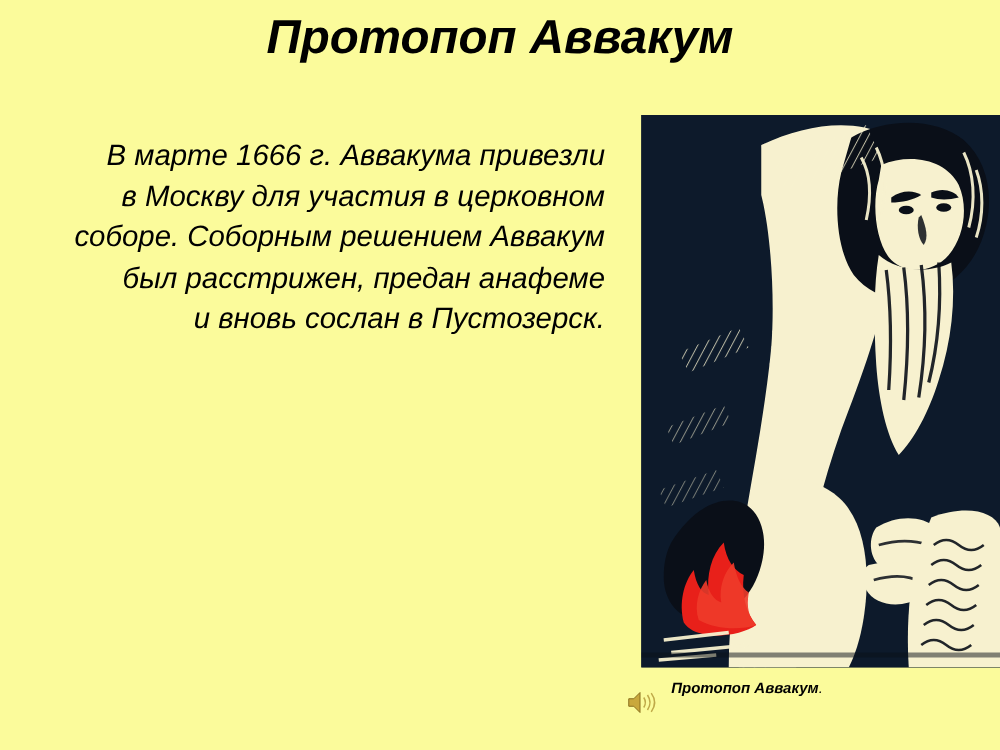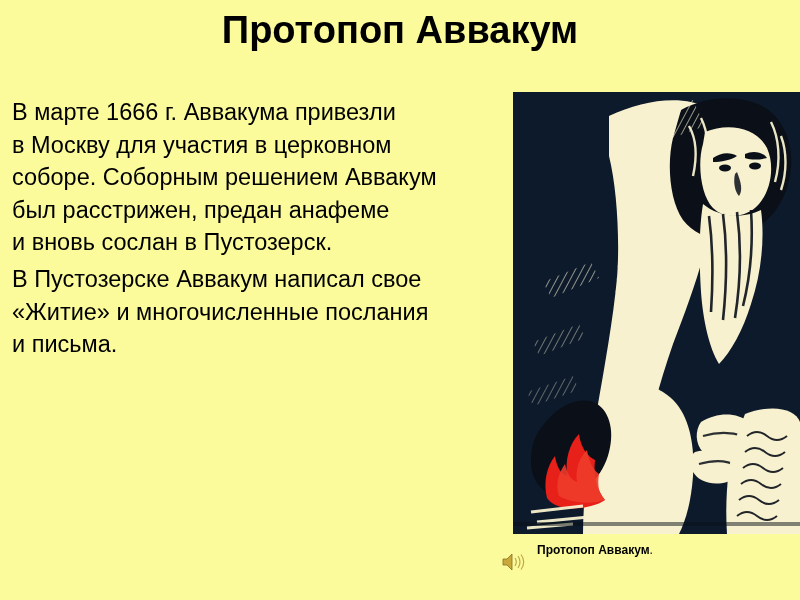--- a/index.html
+++ b/index.html
@@ -16,20 +16,21 @@
     color: #000000;
     position: relative;
   }
 
   .slide {
     position: absolute;
     inset: 0;
     width: 800px;
     height: 532px;
     background: #fbfb9b;
+    font-style: italic;
   }
 
   
   .slide-title {
     position: absolute;
     left: 0;
     top: 8px;
     width: 800px;
     text-align: center;
     font-size: 38px;
@@ -45,22 +46,22 @@
     position: absolute;
     left: 8px;
     top: 92px;
     width: 492px;
   }
   .para {
     font-size: 23.5px;
     line-height: 32.6px;
     font-weight: normal;
     color: #000000;
-    margin: 4px;
-    text-align: left;
+    margin: 16px;
+    text-align: right;
     white-space: pre-line;
   }
 
   
   .picture-frame {
     position: absolute;
     left: 513px;
     top: 92px;
     width: 287px;
     height: 442px;
@@ -105,23 +106,20 @@
 <div class="slide">
 
   <div class="slide-title">Протопоп Аввакум</div>
 
   <div class="body-column">
     <p class="para">В марте 1666 г. Аввакума привезли
 в Москву для участия в церковном
 соборе. Соборным решением Аввакум
 был расстрижен, предан анафеме
 и вновь сослан в Пустозерск.</p>
-    <p class="para">В Пустозерске Аввакум написал свое
-«Житие» и многочисленные послания
-и письма.</p>
   </div>
 
   <div class="picture-frame">
     <svg viewBox="0 0 287 442" preserveAspectRatio="none" aria-hidden="true">
       <defs>
         <clipPath id="frameclip">
             <rect x="0" y="0" width="287" height="442"></rect>
           </clipPath>
         <pattern id="hatch" width="7" height="7" patternUnits="userSpaceOnUse" patternTransform="rotate(38)">
           <rect width="7" height="7" fill="none"></rect>

